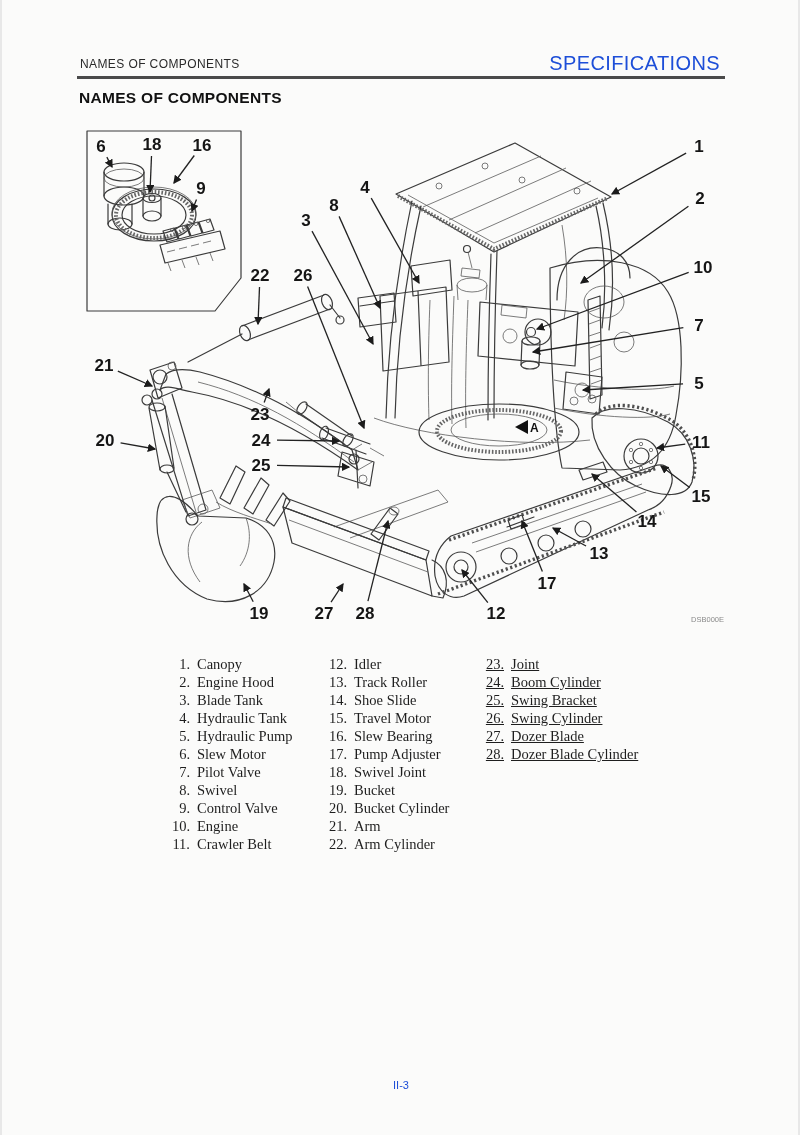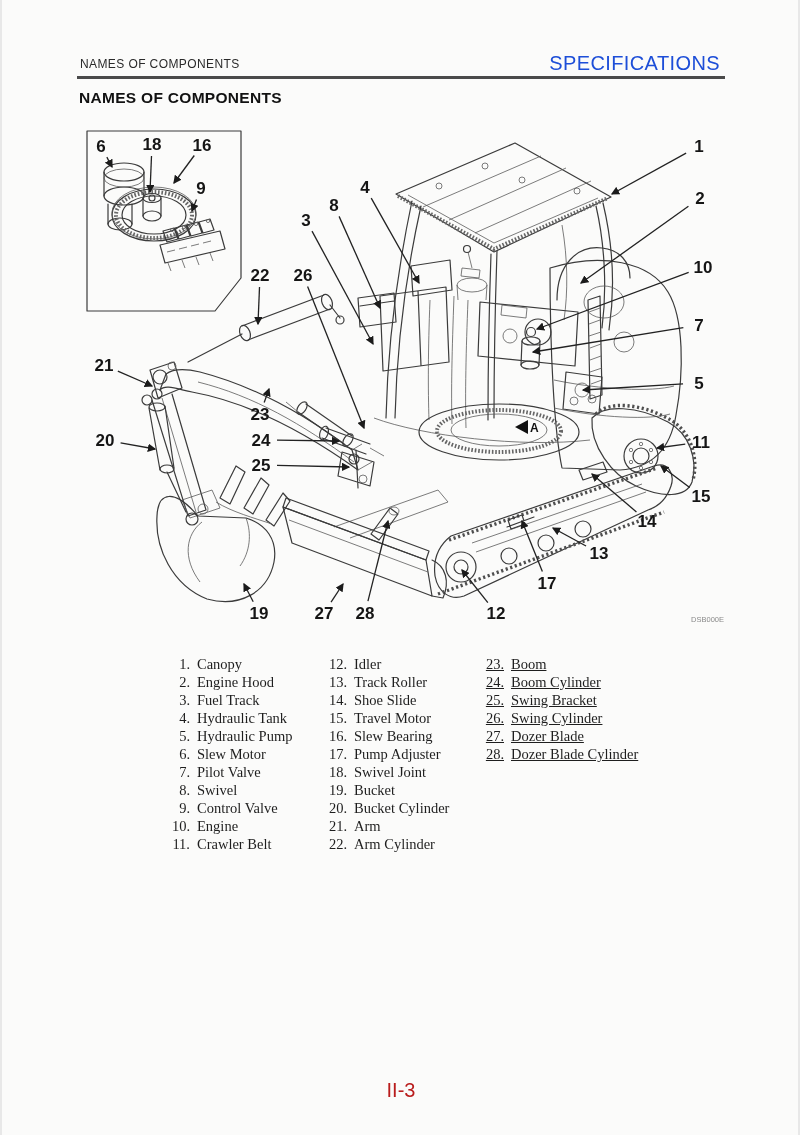--- a/index.html
+++ b/index.html
@@ -24,21 +24,21 @@
   
   .inset-caption{position:absolute;left:92px;top:261px;font-size:10px;line-height:13.4px;
                  letter-spacing:.1px;color:#262626;white-space:nowrap;}
   
   .parts-col{position:absolute;top:655px;font-family:"Liberation Serif",serif;font-size:14.5px;
              line-height:18px;color:#1e1e1e;}
   .col1{left:160px;} .col2{left:317px;} .col3{left:474px;text-decoration:underline;}
   .part-row{display:flex;}
   .pnum{width:28px;text-align:right;margin-right:7px;flex:none;}
   
-  .footer{position:absolute;left:75px;top:1079px;width:648px;text-align:center;font-size:20px;color:#b91c1c;}
+  .footer{position:absolute;left:75px;top:1079px;width:648px;text-align:center;font-size:11px;color:#1d4ed8;}
 </style>
 </head>
 <body>
 
 <div class="page">
 
   <div class="hdr-left">NAMES OF COMPONENTS</div>
   <div class="hdr-right">SPECIFICATIONS</div>
   <div class="hdr-rule"></div>
   <div class="page-title">NAMES OF COMPONENTS</div>
@@ -280,21 +280,21 @@
       <div class="part-row">
         <span class="pnum">1.</span>
         <span class="pname">Canopy</span>
       </div>
       <div class="part-row">
         <span class="pnum">2.</span>
         <span class="pname">Engine Hood</span>
       </div>
       <div class="part-row">
         <span class="pnum">3.</span>
-        <span class="pname">Fuel Track</span>
+        <span class="pname">Blade Tank</span>
       </div>
       <div class="part-row">
         <span class="pnum">4.</span>
         <span class="pname">Hydraulic Tank</span>
       </div>
       <div class="part-row">
         <span class="pnum">5.</span>
         <span class="pname">Hydraulic Pump</span>
       </div>
       <div class="part-row">
@@ -364,21 +364,21 @@
         <span class="pname">Arm</span>
       </div>
       <div class="part-row">
         <span class="pnum">22.</span>
         <span class="pname">Arm Cylinder</span>
       </div>
     </div>
   <div class="parts-col col3">
       <div class="part-row">
         <span class="pnum">23.</span>
-        <span class="pname">Boom</span>
+        <span class="pname">Joint</span>
       </div>
       <div class="part-row">
         <span class="pnum">24.</span>
         <span class="pname">Boom Cylinder</span>
       </div>
       <div class="part-row">
         <span class="pnum">25.</span>
         <span class="pname">Swing Bracket</span>
       </div>
       <div class="part-row">

